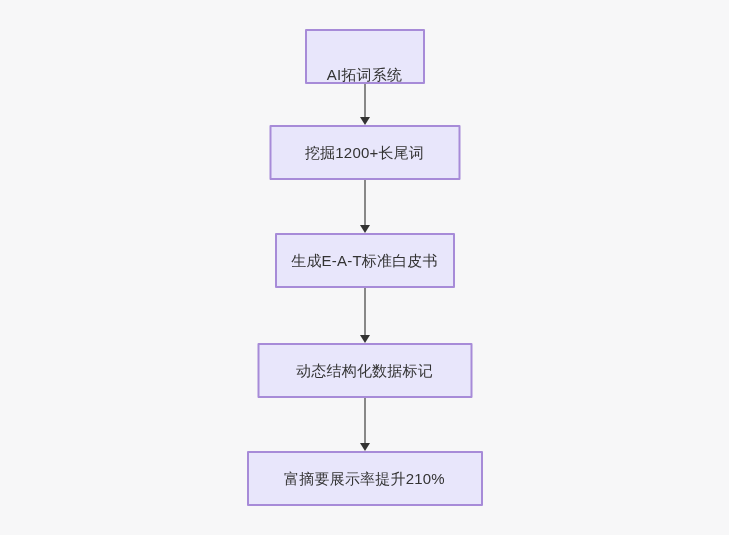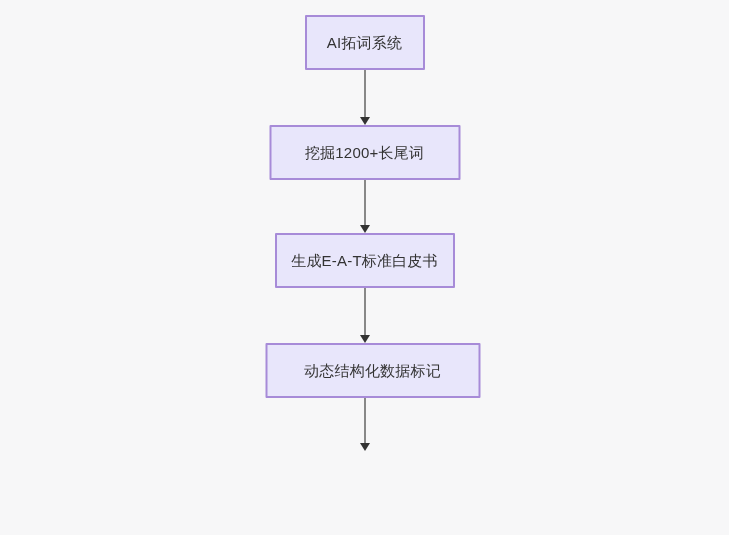--- a/index.html
+++ b/index.html
@@ -82,30 +82,33 @@
   <div class="edge" style="top:288px; height:55px;">
     <div class="edge-line" style="height:47px;"></div>
     <div class="edge-head"></div>
   </div>
 
   <div class="edge" style="top:398px; height:53px;">
     <div class="edge-line" style="height:45px;"></div>
     <div class="edge-head"></div>
   </div>
 
-  <div class="node" style="top:15px; width:120px;">
+  <div class="node" style="top:29px; width:120px;align-items:flex-end;">
     <span class="node-label">AI拓词系统</span>
   </div>
 
   <div class="node" style="top:125px; width:191px;">
     <span class="node-label">挖掘1200+长尾词</span>
   </div>
 
   <div class="node" style="top:233px; width:180px;">
     <span class="node-label">生成E-A-T标准白皮书</span>
   </div>
 
-  <div class="node" style="top:343px; width:215px;margin-left:8px;">
+  <div class="node" style="top:343px; width:215px;">
     <span class="node-label">动态结构化数据标记</span>
   </div>
 
+  <div class="node" style="top:451px; width:236px;">
+    <span class="node-label">富摘要展示率提升210%</span>
+  </div>
 
 </div>
 
 </body></html>

